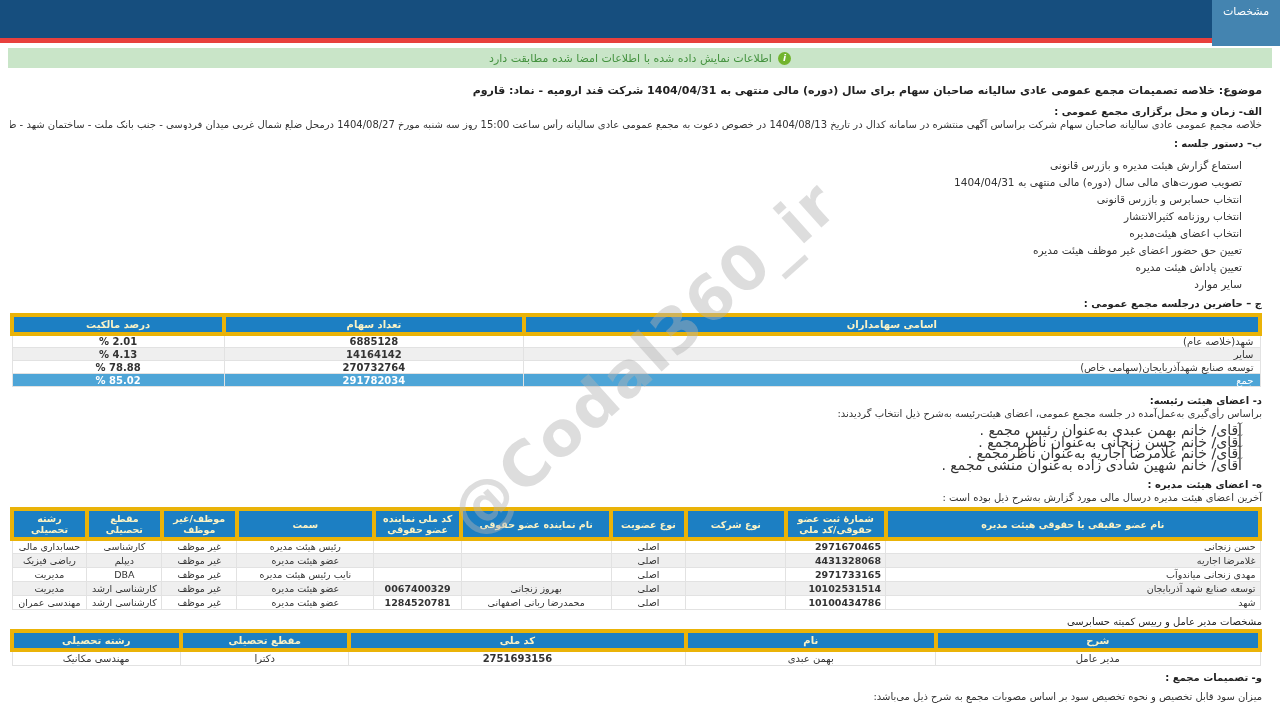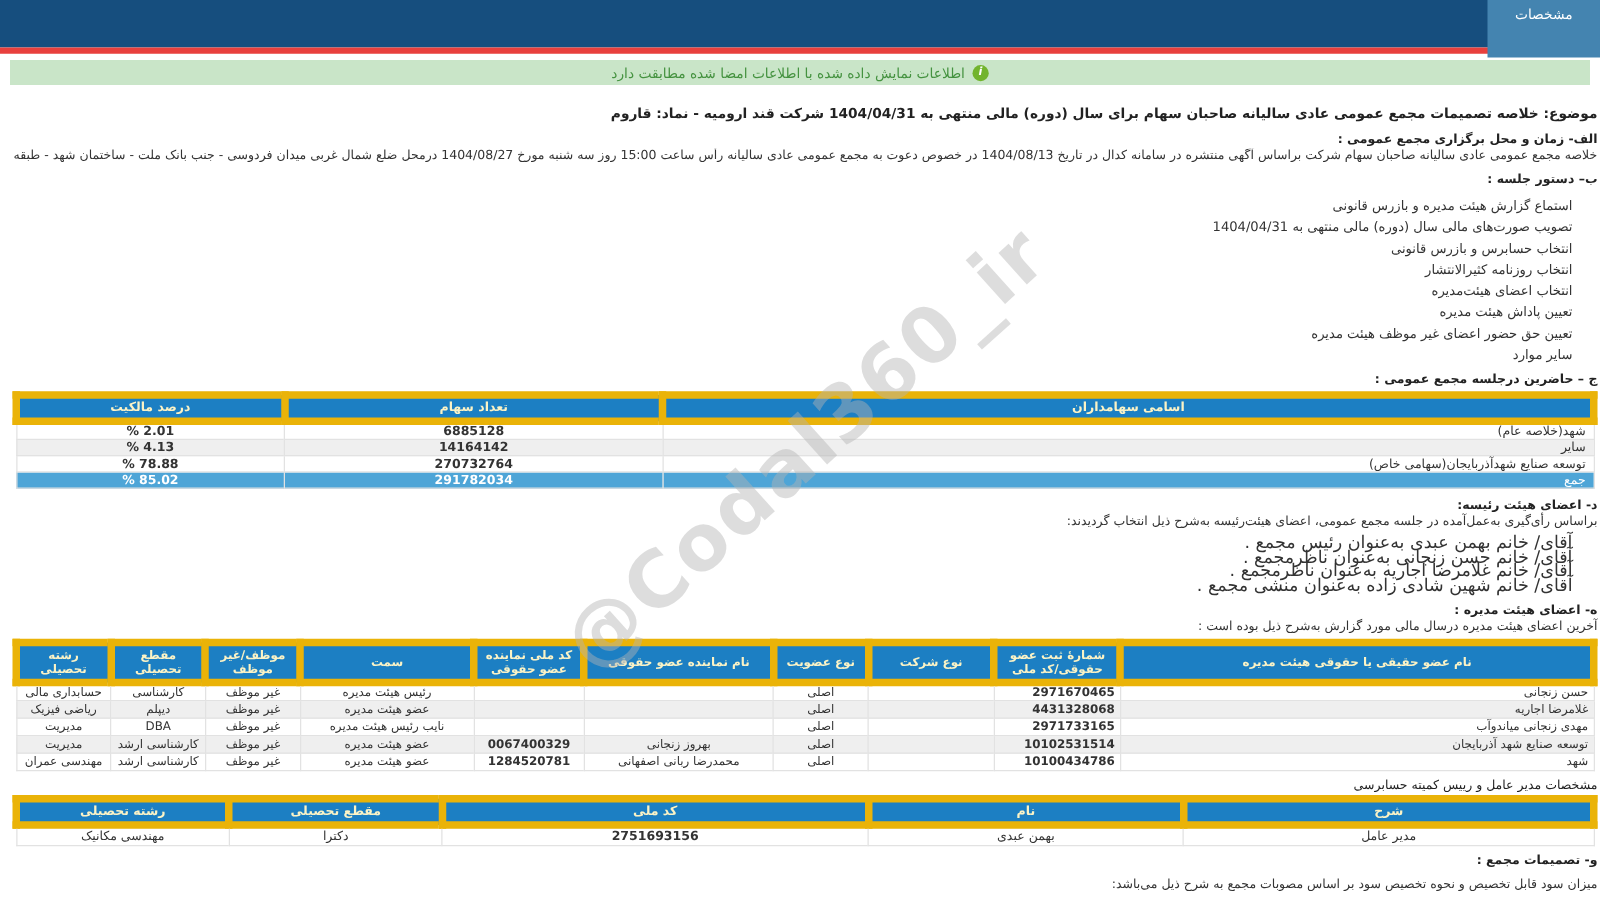--- a/index.html
+++ b/index.html
@@ -2,50 +2,50 @@
 <html lang="fa"><head>
 <meta charset="utf-8">
 <style>
   * { box-sizing: border-box; }
   html,body { margin:0; padding:0; }
   body { font-family:"DejaVu Sans", sans-serif; background:#fff; }
   .page { position:relative; width:1280px; height:720px; overflow:hidden; background:#fff; direction:rtl; }
 
   
   .topbar { height:38px; background:#164e7e; width:100%; }
-  .spec-tab { position:absolute; top:0; right:0; width:90px; height:46px; background:#4484b0;
+  .spec-tab { position:absolute; top:0; right:0; width:68px; height:46px; background:#4484b0;
               color:#fff; font-size:11px; text-align:center; padding-top:5px; z-index:6; cursor:pointer; }
   .redbar { height:5px; background:#e8403d; width:100%; }
   .notice { margin:5px 8px 0 8px; height:20px; background:#c9e5c8; display:flex; align-items:center;
             justify-content:center; gap:6px; color:#44923f; font-size:11px; }
   .info-icon { width:13px; height:13px; border-radius:50%; background:#72b42d; color:#fff;
                font-size:9px; font-weight:bold; font-style:italic; display:inline-flex;
                align-items:center; justify-content:center; flex:0 0 auto; }
 
   
   .watermark { position:absolute; top:330px; left:400px; width:470px; text-align:center;
                transform:rotate(-42deg); font-size:62px; font-weight:bold; letter-spacing:2px;
                color:rgba(180,180,180,0.45); z-index:5; pointer-events:none; direction:ltr; }
 
   
-  .content { position:relative; z-index:2; padding:16px 2px 0 10px; color:#222; font-size:11px; }
+  .content { position:relative; z-index:2; padding:16px 18px 0 10px; color:#222; font-size:11px; }
   .subject { font-weight:bold; font-size:11px; margin:0 0 9px 0; }
   .sec-title { font-weight:bold; margin:8px 0 2px 0; font-size:10px; }
   .sec-body { margin:0; font-size:10px; color:#333; }
   .oneline { white-space:nowrap; overflow:hidden; }
   .agenda { list-style:none; margin:10px 0 6px 0; padding:0 20px 0 0; }
   .agenda li { font-size:10.5px; line-height:12px; margin-bottom:5px; color:#333; }
   .chairs { list-style:none; margin:6px 0 4px 0; padding:0 20px 0 0; }
   .chairs li { font-size:14px; line-height:11.5px; color:#333; }
   .caption { font-size:10px; margin:6px 0 2px 0; color:#222; }
 
   
   table { width:100%; border-collapse:collapse; table-layout:fixed; }
   .tbl { border:1px solid #3f3f3f; font-size:10px; }
-  .tbl th { background:#1c7fc3; color:#fbf3c6; font-weight:bold; border:6px solid #eab308;
+  .tbl th { background:#1c7fc3; color:#fbf3c6; font-weight:bold; border:4px solid #eab308;
             padding:2px 4px; height:18px; }
   .tbl td { border:1px solid #e2e2e2; padding:0 6px; height:13px; color:#333; }
   .row-alt td { background:#efefef; }
   .row-total td { background:#4ea5d7; color:#fff; }
   .ta-c { text-align:center; } .ta-r { text-align:right; }
   .num { direction:ltr;font-weight:bold; }
   .tbl2 { font-size:9.5px; }
   .tbl2 td { height:14px; padding:0 4px; }
   .mt4{margin-top:4px;} .mt6{margin-top:6px;} .mt8{margin-top:8px;}
 </style>
@@ -72,22 +72,22 @@
     <div class="sec-title">الف- زمان و محل برگزاری مجمع عمومی :</div>
     <div class="sec-body oneline">خلاصه مجمع عمومی عادی سالیانه صاحبان سهام شرکت براساس آگهی منتشره در سامانه کدال در تاریخ 1404/08/13 در خصوص دعوت به مجمع عمومی عادی سالیانه رأس ساعت 15:00 روز سه شنبه مورخ 1404/08/27 درمحل  ضلع شمال غربی میدان فردوسی - جنب بانک ملت - ساختمان شهد - طبقه شش   برگزار گردید و در خصوص دستور جلسات زیر تصمیم گیری نمود</div>
 
     <div class="sec-title mt8">ب– دستور جلسه :</div>
     <ul class="agenda">
       <li>استماع گزارش هیئت مدیره و بازرس قانونی</li>
       <li>تصویب صورت‌های مالی سال (دوره) مالی منتهی به 1404/04/31</li>
       <li>انتخاب حسابرس و بازرس قانونی</li>
       <li>انتخاب روزنامه کثیرالانتشار</li>
       <li>انتخاب اعضای هیئت‌مدیره</li>
+      <li>تعیین حق حضور اعضای غیر موظف هیئت مدیره</li>
       <li>تعیین پاداش هیئت مدیره</li>
-      <li>تعیین حق حضور اعضای غیر موظف هیئت مدیره</li>
       <li>سایر موارد</li>
     </ul>
 
     <div class="sec-title">ج – حاضرین درجلسه مجمع عمومی :</div>
     <table class="tbl mt4">
       <colgroup>
           <col style="width:59%">
           <col style="width:24%">
           <col style="width:17%">
         </colgroup>

